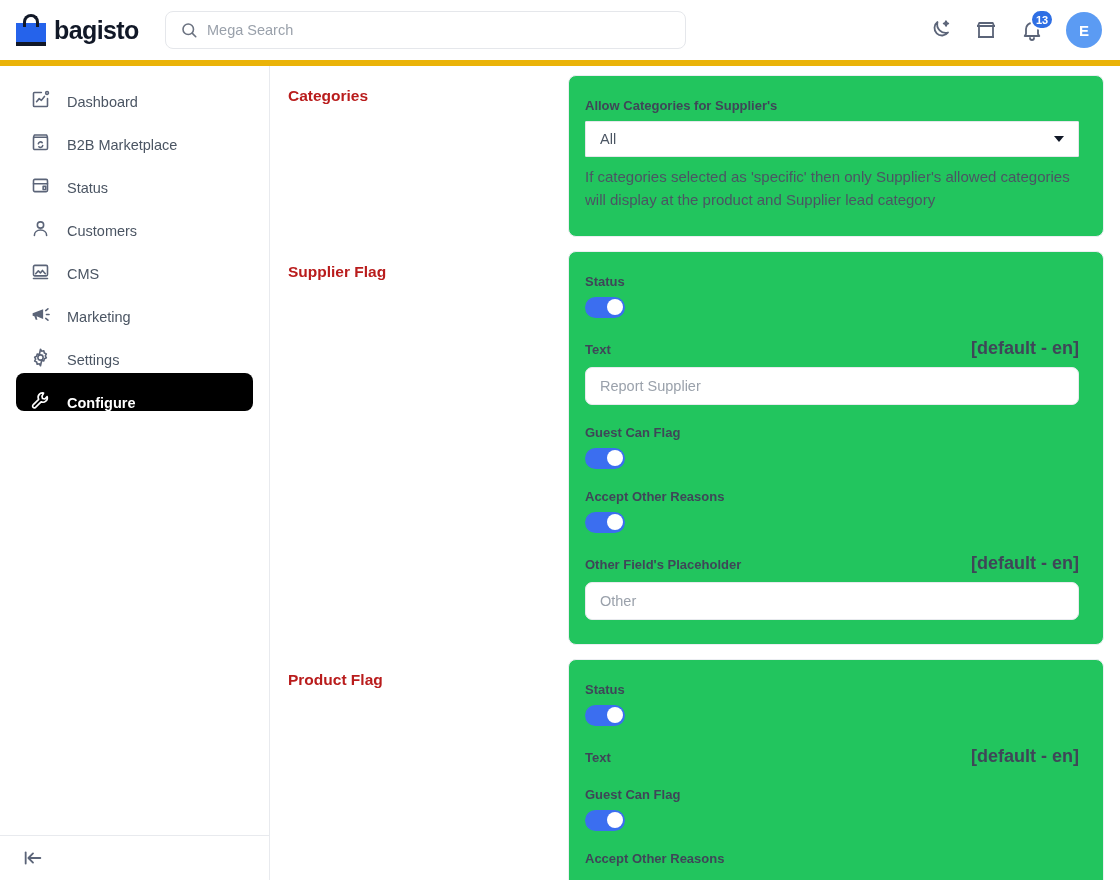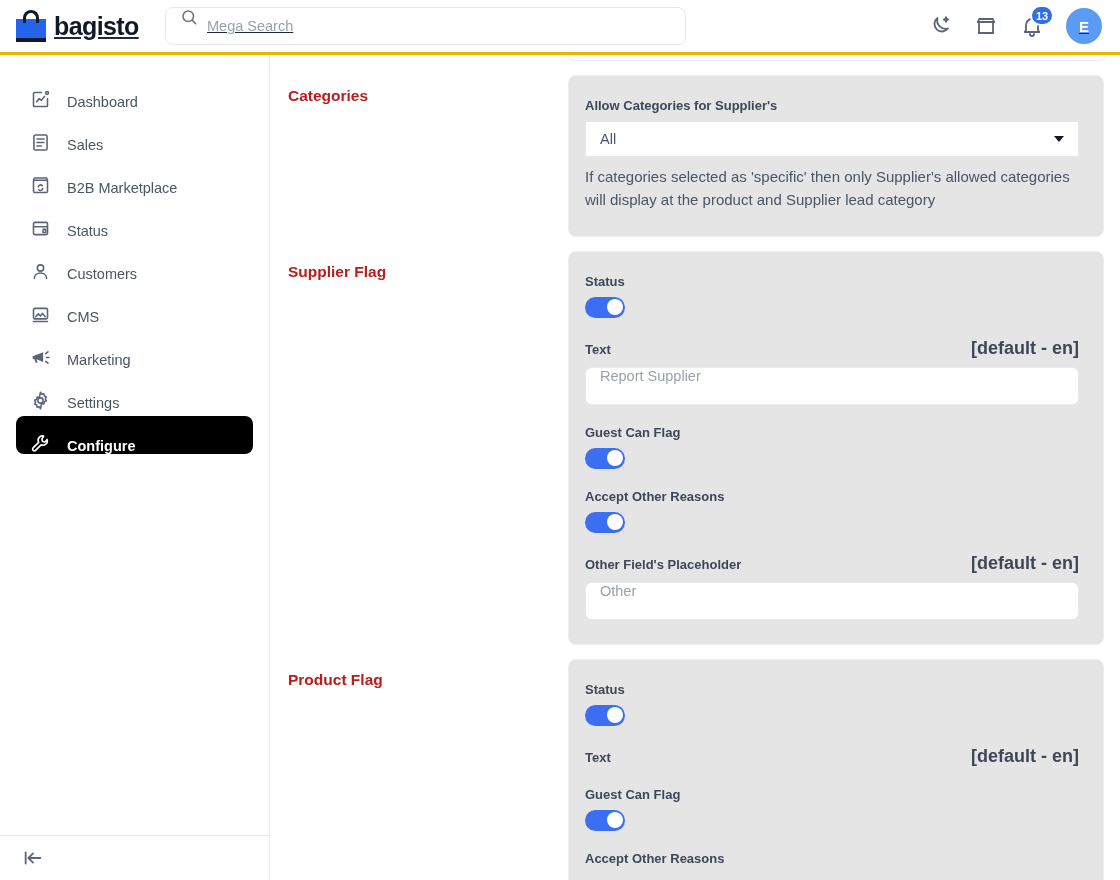--- a/index.html
+++ b/index.html
@@ -7,26 +7,25 @@
     width: 1120px; height: 880px;
     font-family: "Liberation Sans", "DejaVu Sans", sans-serif;
     background: #ffffff;
     overflow: hidden;
     color: #1f2937;
   }
 
   
   .header {
     position: absolute; top: 0; left: 0;
-    width: 1120px; height: 55px;
+    width: 1120px; height: 66px;
     background: #ffffff;
-    border-bottom: 3px solid #eab308;
+    border-bottom: 6px solid #eab308;
     display: flex; align-items: center;
     z-index: 20;
-    text-decoration: underline;
   }
   .brand { display: flex; align-items: center; gap: 8px; padding-left: 16px; width: 150px; }
   .logo-bag { position: relative; width: 30px; height: 32px; }
   .logo-bag .body {
     position: absolute; left: 0; bottom: 0; width: 30px; height: 23px;
     background: #2563eb;
   }
   .logo-bag .stripe {
     position: absolute; left: 0; bottom: 0; width: 30px; height: 4px;
     background: #111827;
@@ -38,21 +37,21 @@
     background: transparent;
   }
   .brand-name {
     font-size: 25px; font-weight: bold; letter-spacing: -0.6px; color: #111827;
   }
 
   .search-wrap {
     margin-left: 15px;
     width: 521px; height: 38px;
     border: 1px solid #e5e7eb; border-radius: 8px;
-    display: flex; gap: 9px;
+    display: flex; align-items: center; gap: 9px;
     padding: 0 14px;
     background: #fff;
   }
   .search-wrap input {
     border: none; outline: none; flex: 1;
     font-family: inherit; font-size: 14.5px; color: #374151;
     background: transparent;
   }
   .search-wrap input::placeholder { color: #9aa1ab; }
 
@@ -123,21 +122,21 @@
   }
 
   .section { display: flex; align-items: flex-start; margin-top: 14px; }
   .section-title {
     width: 280px; flex: none;
     font-size: 15.5px; font-weight: bold; color: #b91c1c;
     padding-top: 12px;
   }
   .card {
     flex: 1;
-    background: #e5e5e5;
+    background: #22c55e;
     border: 1px solid #eceef2;
     border-radius: 8px;
     padding: 22px 24px 24px 16px;
   }
 
   .field { margin-bottom: 20px; }
   .field:last-child { margin-bottom: 0; }
   .field-head {
     display: flex; align-items: baseline; justify-content: space-between;
     margin-bottom: 8px;
@@ -161,21 +160,21 @@
     border-top: 6.5px solid #111827;
   }
   .hint {
     margin-top: 9px;
     font-size: 15px; line-height: 1.52; color: #4b5563;
     max-width: 490px;
   }
 
   .text-input {
     height: 38px; border: 1px solid #e8eaee; border-radius: 7px;
-    display: flex; padding: 0 14px;
+    display: flex; align-items: center; padding: 0 14px;
     font-size: 14.5px; color: #9aa1ab;
     background: #fff;
   }
 
   .toggle {
     width: 40px; height: 21px; border-radius: 11px;
     background: #3b6ef0; position: relative; cursor: pointer;
     display: block;
   }
   .toggle .knob {
@@ -232,29 +231,20 @@
 
     <div class="nav-item">
       <svg class="nicon" viewBox="0 0 24 24" fill="none" stroke="currentColor" stroke-width="1.8" stroke-linecap="round" stroke-linejoin="round">
         <path d="M20 11v8a1 1 0 0 1-1 1H5a1 1 0 0 1-1-1V5a1 1 0 0 1 1-1h8"></path>
         <path d="M7.5 14.5l3-3.5 2.5 2 3.5-4.5"></path>
           <circle cx="19.5" cy="4.5" r="1.6"></circle>
       </svg>
       <span class="label">Dashboard</span>
     </div>
 
-    <div class="nav-item">
-      <svg class="nicon" viewBox="0 0 24 24" fill="none" stroke="currentColor" stroke-width="1.8" stroke-linecap="round" stroke-linejoin="round">
-        <rect x="4.5" y="3.5" width="15" height="17" rx="1.5"></rect>
-        <line x1="8" y1="8" x2="16" y2="8"></line>
-          <line x1="8" y1="12" x2="16" y2="12"></line>
-          <line x1="8" y1="16" x2="13" y2="16"></line>
-      </svg>
-      <span class="label">Sales</span>
-    </div>
 
     <div class="nav-item">
       <svg class="nicon" viewBox="0 0 24 24" fill="none" stroke="currentColor" stroke-width="1.8" stroke-linecap="round" stroke-linejoin="round">
         <rect x="4" y="6" width="16" height="14" rx="1.5"></rect>
         <path d="M4 6l1-2.5h14L20 6"></path>
         <path d="M9.5 13.5a2.6 2.6 0 0 1 4.4-1.4M14.5 15.5a2.6 2.6 0 0 1-4.4 1.4"></path>
       </svg>
       <span class="label">B2B Marketplace</span>
     </div>
 

